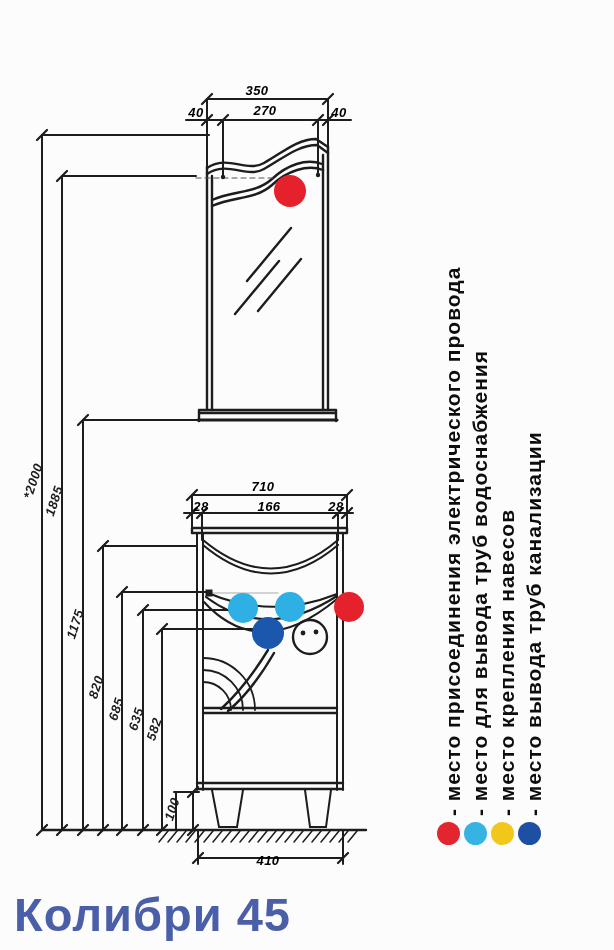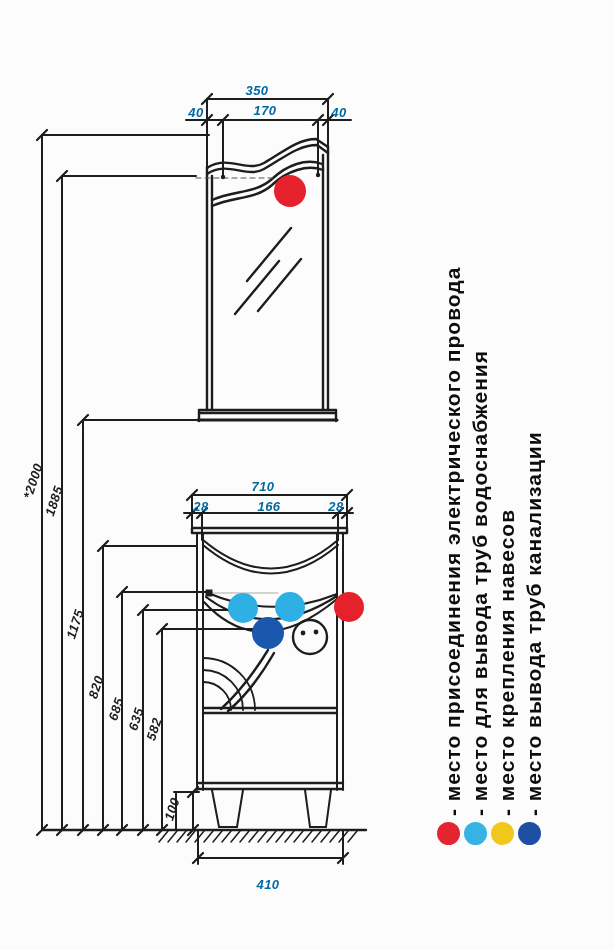--- a/index.html
+++ b/index.html
@@ -1,21 +1,21 @@
 <!DOCTYPE html>
 <html><head>
 <meta charset="utf-8">
 <style>
   html,body{margin:0;padding:0;}
   body{width:614px;height:950px;position:relative;background:#fcfcfc;overflow:hidden;
        font-family:"Liberation Sans","DejaVu Sans",sans-serif;}
   #stage{position:absolute;left:0;top:0;width:614px;height:950px;}
   svg{position:absolute;left:0;top:0;}
   .dim{position:absolute;transform:translate(-50%,-50%);font-style:italic;font-weight:bold;
-       font-size:13px;color:#0369a1;white-space:nowrap;letter-spacing:.5px;}
+       font-size:13px;color:#000000;white-space:nowrap;letter-spacing:.5px;}
   .dimv{position:absolute;transform:translate(-50%,-50%) rotate(-72deg);font-style:italic;
        font-weight:bold;font-size:13px;color:#1d1d1d;white-space:nowrap;letter-spacing:.5px;}
   .marker{position:absolute;border-radius:50%;}
   .legend-text{position:absolute;transform-origin:0 0;transform:rotate(-90deg);
        white-space:nowrap;font-weight:bold;font-size:21px;letter-spacing:1px;color:#0d0d0d;}
   .legend-dot{position:absolute;width:23px;height:23px;border-radius:50%;}
   #title{position:absolute;left:14px;top:887px;font-size:47px;font-weight:bold;
        letter-spacing:1px;}
 </style>
 </head>
@@ -96,28 +96,28 @@
                  M187,500 L197,490 M342,500 L352,490 M187,518 L197,508 M197,518 L207,508 M333,518 L343,508 M342,518 L352,508
                  M193,863 L203,853 M338,863 L348,853
                  M188,797 L198,787 M188,835 L198,825
                  M37,140 L47,130 M57,181 L67,171 M78,425 L88,415 M98,551 L108,541 M117,597 L127,587 M138,615 L148,605 M157,634 L167,624
                  M37,835 L47,825 M57,835 L67,825 M78,835 L88,825 M98,835 L108,825 M117,835 L127,825 M138,835 L148,825 M157,835 L167,825"></path>
       </g>
     </g>
   </svg>
 
   <span class="dim" style="left:257px;top:90px">350</span>
-  <span class="dim" style="left:265px;top:110px">170</span>
+  <span class="dim" style="left:265px;top:110px">270</span>
   <span class="dim" style="left:196px;top:112px">40</span>
   <span class="dim" style="left:339px;top:112px">40</span>
   <span class="dim" style="left:263px;top:486px">710</span>
   <span class="dim" style="left:201px;top:506px">28</span>
   <span class="dim" style="left:269px;top:506px">166</span>
   <span class="dim" style="left:336px;top:506px">28</span>
-  <span class="dim" style="left:268px;top:884px">410</span>
+  <span class="dim" style="left:268px;top:860px">410</span>
 
   <span class="dimv" style="left:33px;top:481px">*2000</span>
   <span class="dimv" style="left:54px;top:501px">1885</span>
   <span class="dimv" style="left:75px;top:624px">1175</span>
   <span class="dimv" style="left:96px;top:687px">820</span>
   <span class="dimv" style="left:116px;top:709px">685</span>
   <span class="dimv" style="left:136px;top:719px">635</span>
   <span class="dimv" style="left:154px;top:729px">582</span>
   <span class="dimv" style="left:172px;top:809px">100</span>
 
@@ -131,14 +131,15 @@
     <span class="legend-text" style="left:441px;top:816px">- место присоединения электрического провода</span>
     <span class="legend-text" style="left:468px;top:816px">- место для вывода труб водоснабжения</span>
     <span class="legend-text" style="left:495px;top:816px">- место крепления навесов</span>
     <span class="legend-text" style="left:522px;top:816px">- место вывода труб канализации</span>
     <div class="legend-dot" style="left: 437px; top: 822px; background-color: rgb(227, 37, 48);"></div>
     <div class="legend-dot" style="left: 464px; top: 822px; background-color: rgb(53, 179, 227);"></div>
     <div class="legend-dot" style="left: 491px; top: 822px; background-color: rgb(242, 199, 28);"></div>
     <div class="legend-dot" style="left: 518px; top: 822px; background-color: rgb(29, 79, 162);"></div>
   </div>
 
+  <div id="title" style="color: rgb(74, 95, 168);">Колибри 45</div>
 
 </div>
 
 </body></html>

